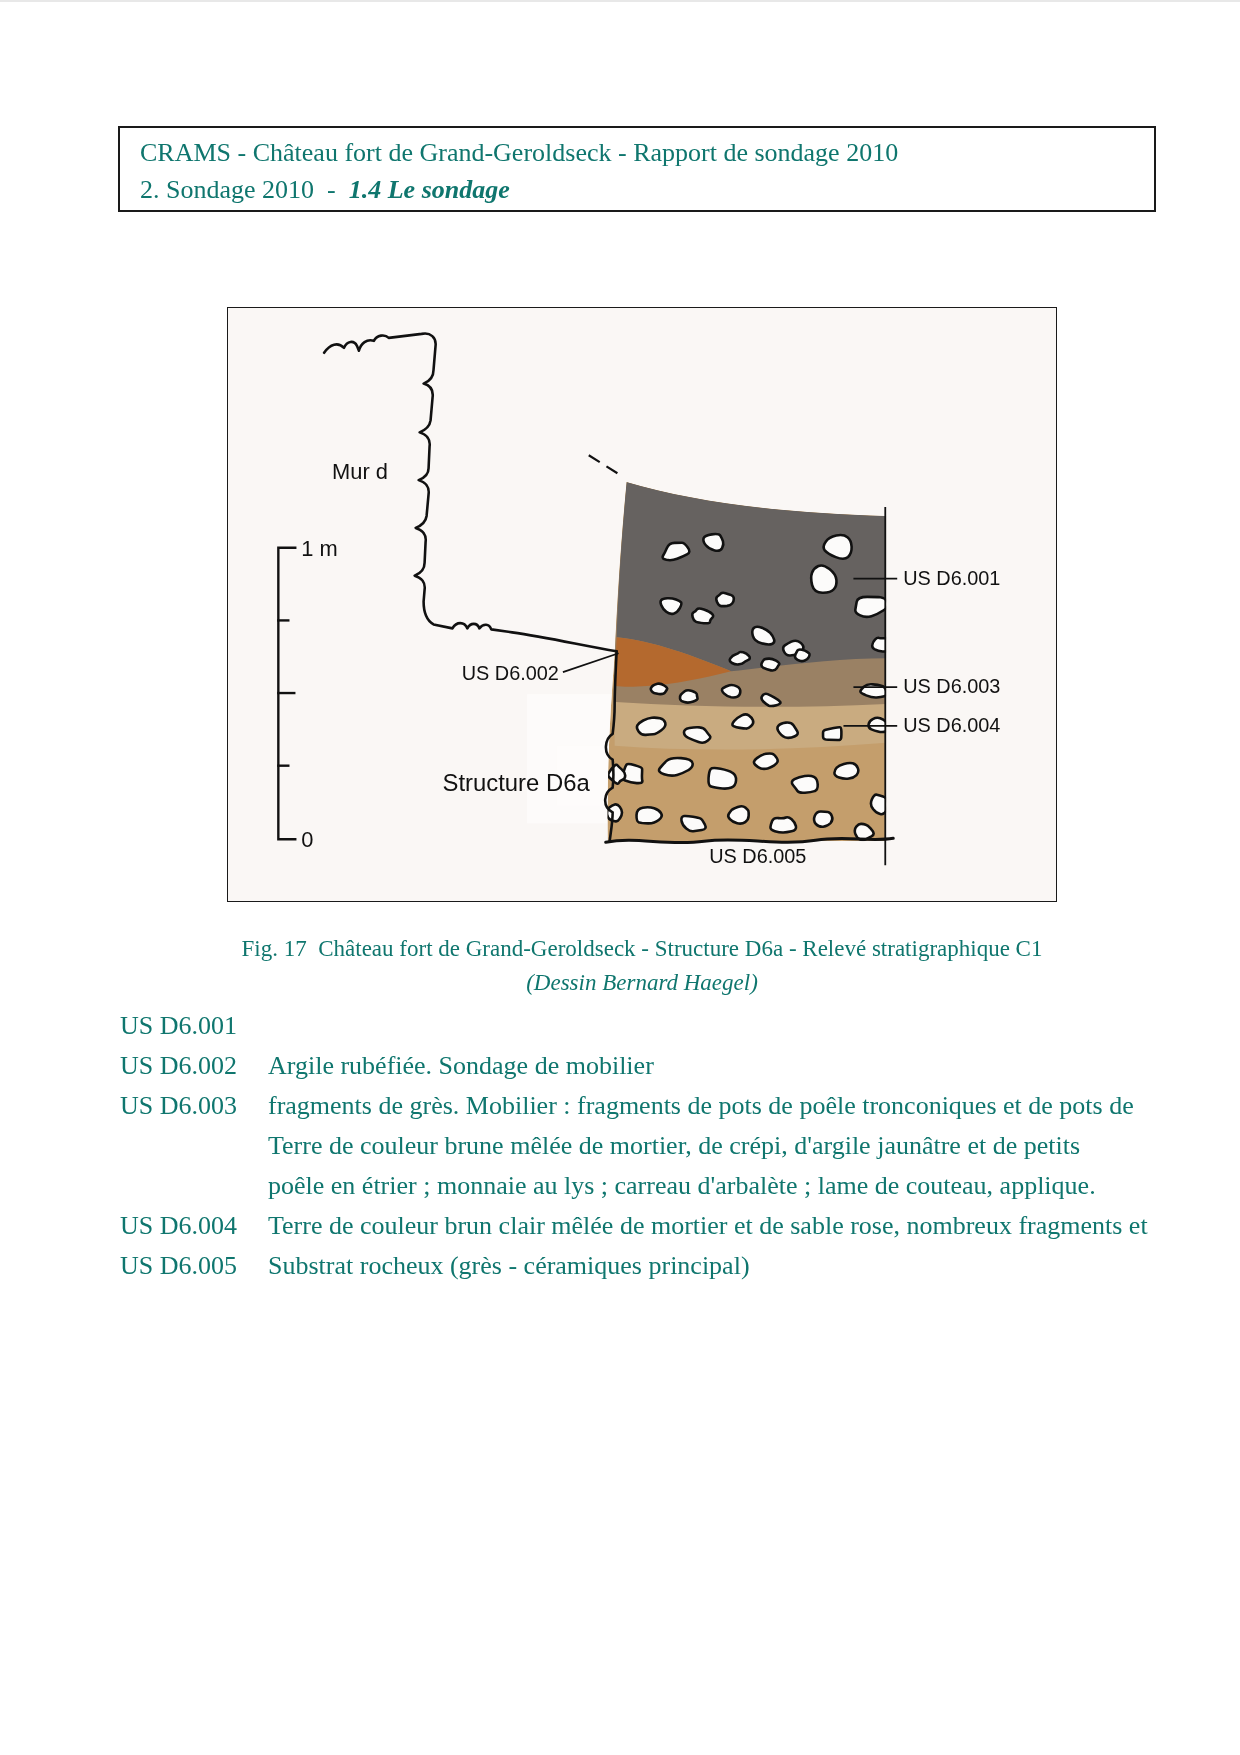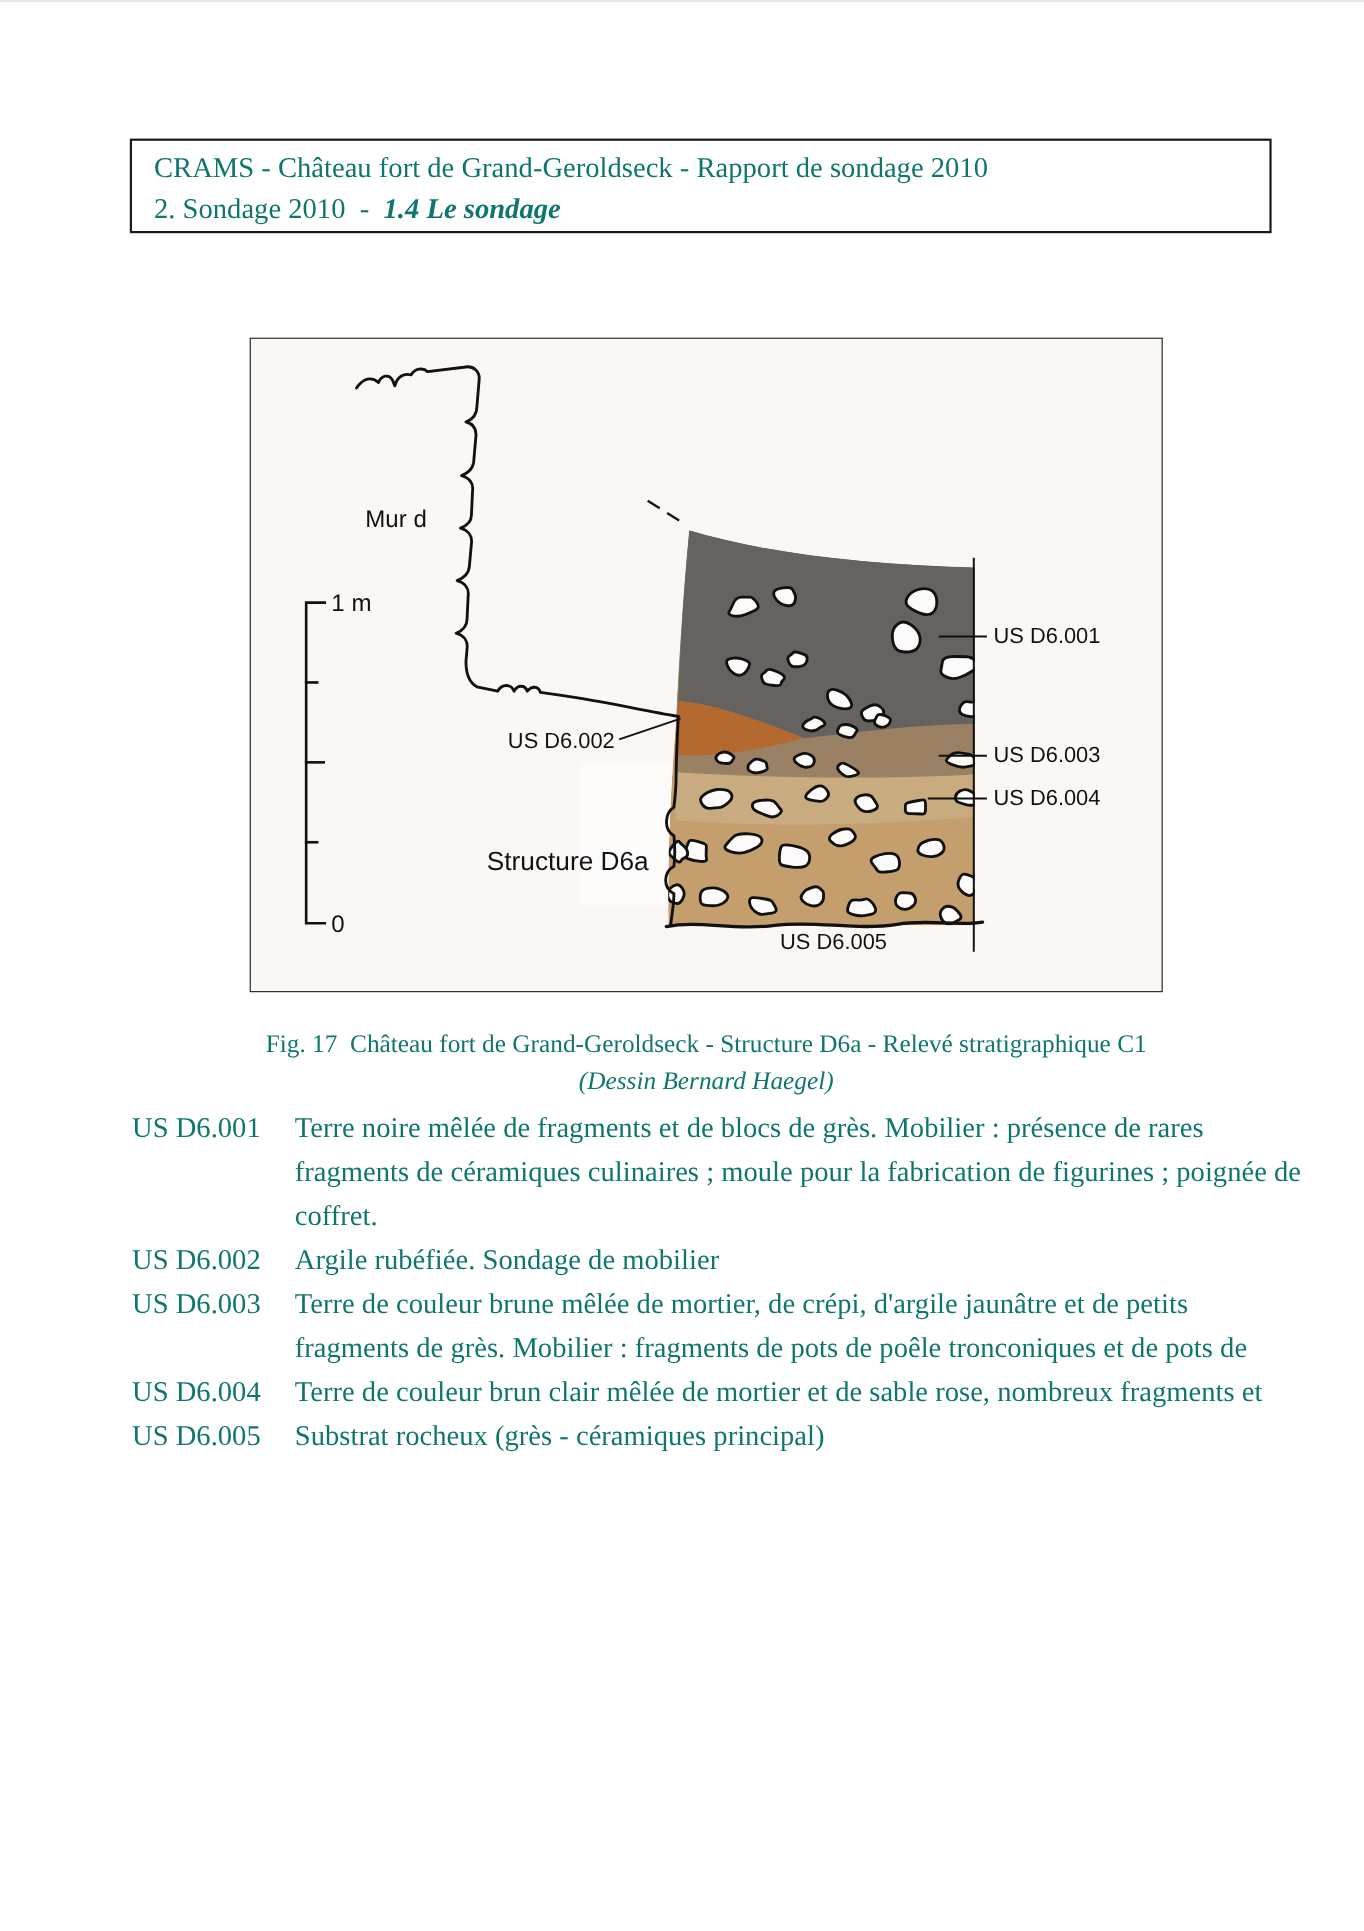--- a/index.html
+++ b/index.html
@@ -138,37 +138,33 @@
       <text x="215" y="485" font-size="24">Structure D6a</text>
     </svg>
   </div>
 
   <div class="caption-line1">Fig. 17  Château fort de Grand-Geroldseck - Structure D6a - Relevé stratigraphique C1</div>
   <div class="caption-line2">(Dessin Bernard Haegel)</div>
 
   <div class="us-list" id="us-list">
       <div class="us-row">
         <div class="us-label">US D6.001</div>
-        <div class="us-text">
-          <div class="us-line">Terre noire mêlée de fragments et de blocs de grès. Mobilier : présence de rares</div>
-          <div class="us-line">fragments de céramiques culinaires ; moule pour la fabrication de figurines ; poignée de</div>
-          <div class="us-line">coffret.</div>
-        </div>
       </div>
       <div class="us-row">
         <div class="us-label">US D6.002</div>
         <div class="us-text">
           <div class="us-line">Argile rubéfiée. Sondage de mobilier</div>
         </div>
       </div>
       <div class="us-row">
         <div class="us-label">US D6.003</div>
         <div class="us-text">
+          <div class="us-line">fragments de grès. Mobilier : fragments de pots de poêle tronconiques et de pots de</div>
           <div class="us-line">Terre de couleur brune mêlée de mortier, de crépi, d'argile jaunâtre et de petits</div>
-          <div class="us-line">fragments de grès. Mobilier : fragments de pots de poêle tronconiques et de pots de</div>
+          <div class="us-line">poêle en étrier ; monnaie au lys ; carreau d'arbalète ; lame de couteau, applique.</div>
         </div>
       </div>
       <div class="us-row">
         <div class="us-label">US D6.004</div>
         <div class="us-text">
           <div class="us-line">Terre de couleur brun clair mêlée de mortier et de sable rose, nombreux fragments et</div>
         </div>
       </div>
       <div class="us-row">
         <div class="us-label">US D6.005</div>

